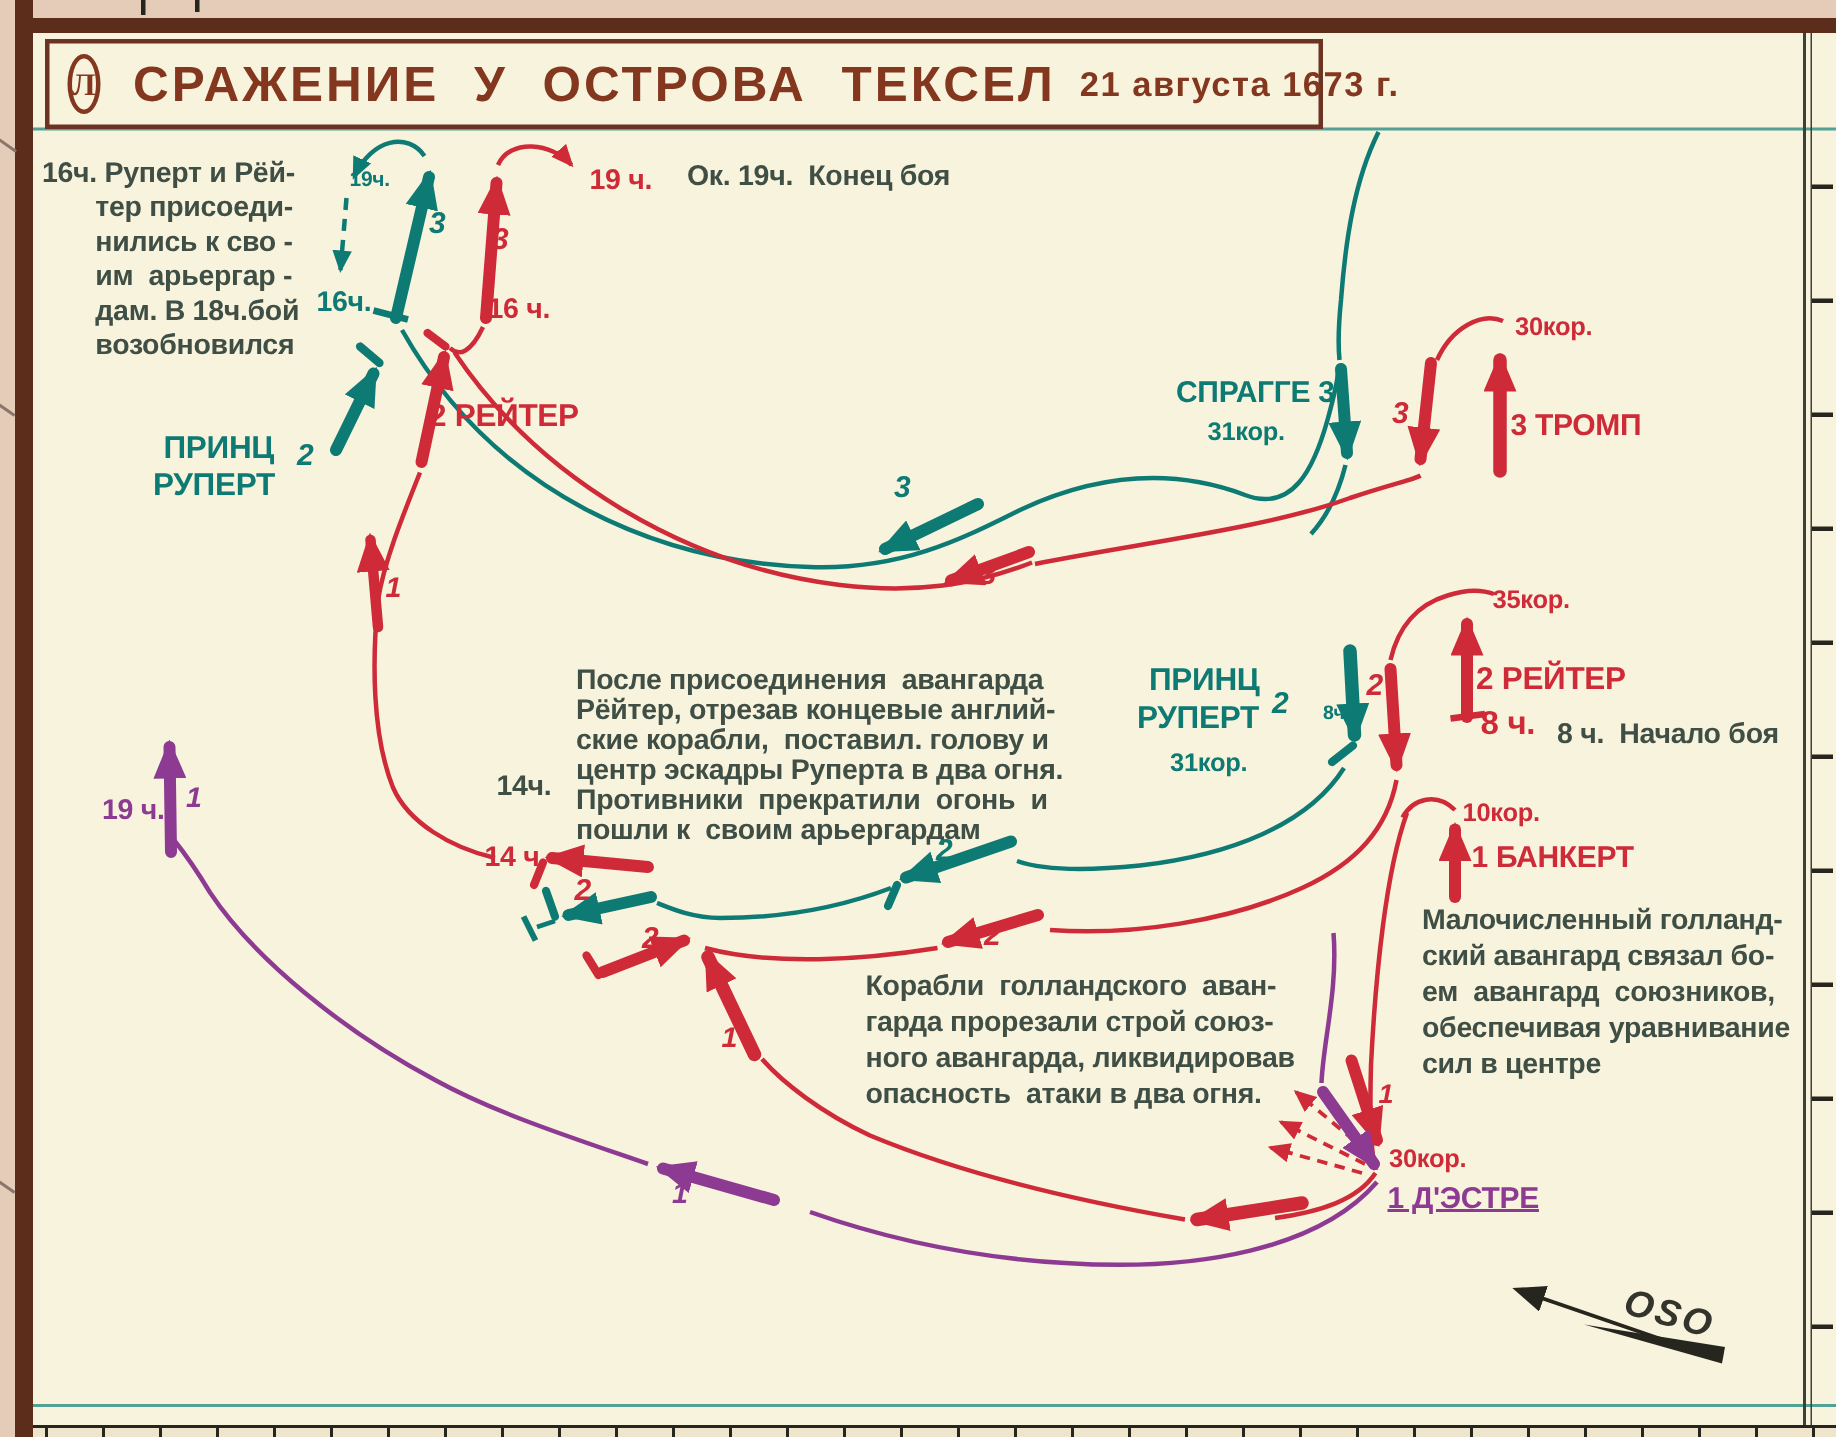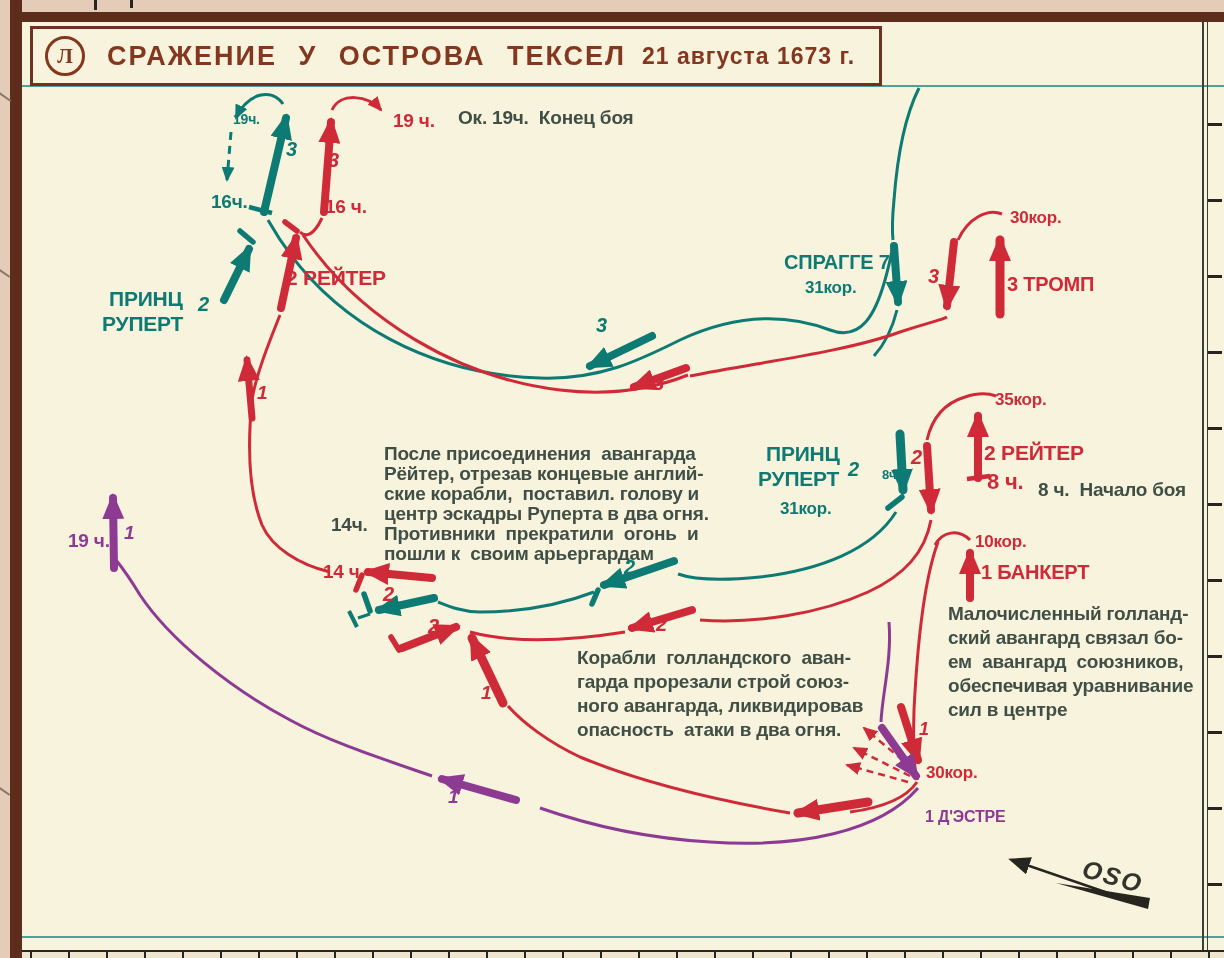--- a/index.html
+++ b/index.html
@@ -18,21 +18,21 @@
   #grat-right2{position:absolute;left:1207px;top:22px;width:1px;height:929px;background:#3c4038;}
   #bot-line{position:absolute;left:22px;top:950px;width:1202px;height:2px;background:var(--c-ink);}
   #bot-strip{position:absolute;left:22px;top:952px;width:1202px;height:6px;background:#efe5cd;}
   .slash{position:absolute;width:14px;height:2px;background:#8a7668;transform:rotate(35deg);}
   
   #titlebox{position:absolute;left:30px;top:26px;width:846px;height:54px;
             border:3px solid #6d3322;background:var(--c-cream);display:flex;align-items:center;}
   #badge{width:34px;height:34px;border:3px solid var(--c-title);border-radius:50%;
          margin-left:12px;color:var(--c-title);font-weight:700;font-size:21px;
          display:flex;align-items:center;justify-content:center;font-family:"Liberation Serif",serif;}
-  #titlemain{color:var(--c-title);font-weight:700;font-size:27px;letter-spacing:2px;
+  #titlemain{color:var(--c-title);font-weight:700;font-size:33px;letter-spacing:2px;
              word-spacing:12px;margin-left:22px;white-space:nowrap;}
   #titledate{color:var(--c-title);font-weight:700;font-size:23px;margin-left:16px;white-space:nowrap;letter-spacing:1px;}
   
   svg#draw{position:absolute;left:0;top:0;}
   .sT{stroke:var(--c-teal);fill:none}.sR{stroke:var(--c-red);fill:none}
   .sP{stroke:var(--c-purple);fill:none}.sK{stroke:var(--c-ink);fill:none}
   .fT{fill:var(--c-teal)}.fR{fill:var(--c-red)}.fP{fill:var(--c-purple)}.fK{fill:var(--c-ink)}
   .w3{stroke-width:3}.w8{stroke-width:8}.w9{stroke-width:9}.w5{stroke-width:5.5}.rc{stroke-linecap:round}
   .note{position:absolute;color:var(--c-dark);font-weight:700;white-space:pre;line-height:23px;font-size:19px;letter-spacing:-0.2px;}
   .lbl{position:absolute;font-weight:700;white-space:pre;letter-spacing:-0.2px;}
@@ -163,20 +163,26 @@
       <path class="sP w8 rc" d="M114,568 L113,498" marker-end="url(#hbP)"></path>
       <path class="sP w8 rc" d="M882,728 L916,776" marker-end="url(#hbP)"></path>
     </g>
 
     <g>
       <path class="sK" stroke-width="2.5" d="M1146,906 L1012,860" marker-end="url(#hbK)"></path>
       <polygon class="fK" points="1148,909 1056,883 1150,898"></polygon>
     </g>
   </svg>
 
+  <div class="note" style="left:28px;top:104px;">16ч. Руперт и Рёй-
+       тер присоеди-
+       нились к сво -
+       им  арьергар -
+       дам. В 18ч.бой
+       возобновился</div>
   <div class="note" style="left:458px;top:106px;">Ок. 19ч.  Конец боя</div>
   <div class="note" style="left:384px;top:444px;line-height:20px;">После присоединения  авангарда
 Рёйтер, отрезав концевые англий-
 ские корабли,  поставил. голову и
 центр эскадры Руперта в два огня.
 Противники  прекратили  огонь  и
 пошли к  своим арьергардам</div>
   <div class="note" style="left:331px;top:513px;">14ч.</div>
   <div class="note" style="left:1038px;top:478px;">8 ч.  Начало боя</div>
   <div class="note" style="left:948px;top:602px;line-height:24px;">Малочисленный голланд-
@@ -193,21 +199,21 @@
       <div class="lbl c-t" style="left: 233px; top: 111px; font-size: 14px;">19ч.</div>
       <div class="lbl c-t it" style="left: 286px; top: 138px; font-size: 20px;">3</div>
       <div class="lbl c-t" style="left: 211px; top: 191px; font-size: 19px;">16ч.</div>
       <div class="lbl c-r" style="left: 393px; top: 110px; font-size: 19px;">19 ч.</div>
       <div class="lbl c-r it" style="left: 328px; top: 149px; font-size: 20px;">3</div>
       <div class="lbl c-r" style="left: 325px; top: 196px; font-size: 19px;">16 ч.</div>
       <div class="lbl c-t" style="left: 109px; top: 287px; font-size: 21px;">ПРИНЦ</div>
       <div class="lbl c-t" style="left: 102px; top: 312px; font-size: 21px;">РУПЕРТ</div>
       <div class="lbl c-t it" style="left: 198px; top: 293px; font-size: 20px;">2</div>
       <div class="lbl c-r" style="left: 286px; top: 266px; font-size: 21px;">2 РЕЙТЕР</div>
-      <div class="lbl c-t" style="left: 784px; top: 251px; font-size: 20px;">СПРАГГЕ 7</div>
+      <div class="lbl c-t" style="left: 784px; top: 251px; font-size: 20px;">СПРАГГЕ 3</div>
       <div class="lbl c-t" style="left: 805px; top: 278px; font-size: 17px;">31кор.</div>
       <div class="lbl c-r it" style="left: 928px; top: 265px; font-size: 20px;">3</div>
       <div class="lbl c-r" style="left: 1010px; top: 208px; font-size: 17px;">30кор.</div>
       <div class="lbl c-r" style="left: 1007px; top: 273px; font-size: 20px;">3 ТРОМП</div>
       <div class="lbl c-t it" style="left: 596px; top: 314px; font-size: 20px;">3</div>
       <div class="lbl c-r it" style="left: 653px; top: 372px; font-size: 20px;">3</div>
       <div class="lbl c-t" style="left: 766px; top: 442px; font-size: 21px;">ПРИНЦ</div>
       <div class="lbl c-t" style="left: 758px; top: 467px; font-size: 21px;">РУПЕРТ</div>
       <div class="lbl c-t it" style="left: 848px; top: 458px; font-size: 20px;">2</div>
       <div class="lbl c-t" style="left: 780px; top: 499px; font-size: 17px;">31кор.</div>
@@ -222,21 +228,21 @@
       <div class="lbl c-p it" style="left: 124px; top: 522px; font-size: 19px;">1</div>
       <div class="lbl c-r" style="left: 323px; top: 561px; font-size: 19px;">14 ч.</div>
       <div class="lbl c-r it" style="left: 383px; top: 583px; font-size: 20px;">2</div>
       <div class="lbl c-r it" style="left: 428px; top: 615px; font-size: 20px;">2</div>
       <div class="lbl c-t it" style="left: 624px; top: 556px; font-size: 20px;">2</div>
       <div class="lbl c-r it" style="left: 656px; top: 613px; font-size: 20px;">2</div>
       <div class="lbl c-r it" style="left: 257px; top: 382px; font-size: 19px;">1</div>
       <div class="lbl c-r it" style="left: 481px; top: 682px; font-size: 19px;">1</div>
       <div class="lbl c-r it" style="left: 919px; top: 719px; font-size: 18px;">1</div>
       <div class="lbl c-r" style="left: 926px; top: 763px; font-size: 17px;">30кор.</div>
-      <div class="lbl c-p" style="left: 925px; top: 808px; font-size: 16px;">1 Д'ЭСТРЕ</div>
+      <div class="lbl c-p" style="left: 925px; top: 788px; font-size: 20px; text-decoration: underline;">1 Д'ЭСТРЕ</div>
       <div class="lbl c-p it" style="left: 448px; top: 786px; font-size: 19px;">1</div>
     </div>
 
   <div id="oso">OSO</div>
 <div class="tick" style="left: 1208px; top: 123px; width: 14px; height: 3px;"></div>
     <div class="tick" style="left: 1208px; top: 199px; width: 14px; height: 3px;"></div>
     <div class="tick" style="left: 1208px; top: 275px; width: 14px; height: 3px;"></div>
     <div class="tick" style="left: 1208px; top: 351px; width: 14px; height: 3px;"></div>
     <div class="tick" style="left: 1208px; top: 427px; width: 14px; height: 3px;"></div>
     <div class="tick" style="left: 1208px; top: 503px; width: 14px; height: 3px;"></div>

